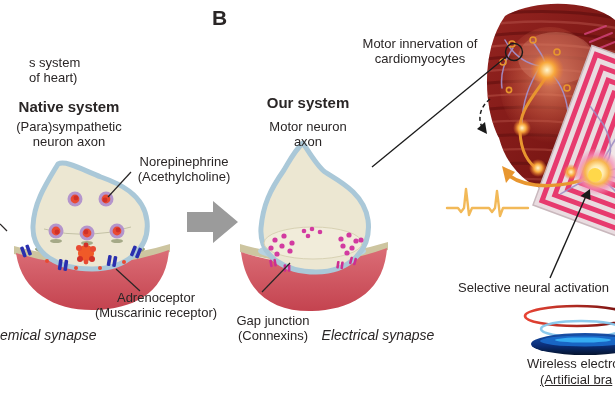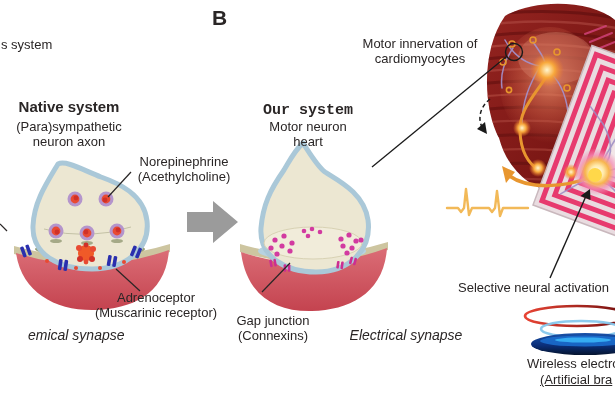--- a/index.html
+++ b/index.html
@@ -4,21 +4,21 @@
 <style>
   html,body{margin:0;padding:0;background:#fff;}
   .stage{position:relative;width:615px;height:410px;background:#ffffff;overflow:hidden;
          font-family:"Liberation Sans",sans-serif;color:#2a2626;}
   .stage svg{position:absolute;left:0;top:0;}
   .lbl{position:absolute;line-height:1.13;}
   .c{text-align:center;}
   .ttl{font-weight:bold;font-size:15px;}
   .t13{font-size:13px;}
   .t12{font-size:13px;}
-  .it{font-style:italic;font-size:14px;padding-left:28px;}
+  .it{font-style:italic;font-size:14px;}
   .nw{white-space:nowrap;}
   .big{font-weight:bold;font-size:21px;}
 </style>
 </head>
 <body>
 
 <div class="stage">
 
 <svg width="615" height="410" viewBox="0 0 615 410">
   <defs>
@@ -286,46 +286,47 @@
   <polygon points="187,212 213,212 213,201 238,222 213,243 213,232 187,232" fill="#9b9b9b"></polygon>
 
   <line x1="131" y1="172" x2="108" y2="197" stroke="#2a2626" stroke-width="1.2"></line>
   <line x1="140" y1="291" x2="116" y2="269" stroke="#2a2626" stroke-width="1.2"></line>
   <line x1="262" y1="292" x2="290" y2="263" stroke="#2a2626" stroke-width="1.2"></line>
   <line x1="0" y1="224" x2="7" y2="231" stroke="#2a2626" stroke-width="1.2"></line>
 </svg>
 
 <div class="lbl big" style="left:212px;top:6px;width:30px;">B</div>
 
-<div class="lbl t13" style="left:1px;top:38px;width:70px;">
+<div class="lbl t13" style="left:1px;top:56px;width:70px;padding-left:28px;">
   <div>s system</div>
+  <div>of heart)</div>
 </div>
 
 <div class="lbl ttl c" style="left:8px;top:99px;width:122px;">Native system</div>
 <div class="lbl t13 c" style="left:8px;top:120px;width:122px;">
   <div>(Para)sympathetic</div>
   <div>neuron axon</div>
 </div>
 
 <div class="lbl t13 c" style="left:127px;top:155px;width:114px;">
   <div>Norepinephrine</div>
   <div>(Acethylcholine)</div>
 </div>
 
 <div class="lbl t13 c" style="left:89px;top:291px;width:134px;">
   <div>Adrenoceptor</div>
   <div>(Muscarinic receptor)</div>
 </div>
 
 <div class="lbl it nw" style="left:0px;top:328px;">emical synapse</div>
 
-<div class="lbl ttl c" style="left:250px;top:103px;width:116px;font-family:Liberation Mono, monospace;">Our system</div>
+<div class="lbl ttl c" style="left:250px;top:95px;width:116px;">Our system</div>
 <div class="lbl t13 c" style="left:250px;top:120px;width:116px;">
   <div>Motor neuron</div>
-  <div>heart</div>
+  <div>axon</div>
 </div>
 
 <div class="lbl t13 c" style="left:217px;top:292px;width:112px;margin-top:22px;">
   <div>Gap junction</div>
   <div>(Connexins)</div>
 </div>
 
 <div class="lbl t13 c" style="left:352px;top:37px;width:136px;">
   <div>Motor innervation of</div>
   <div>cardiomyocytes</div>

